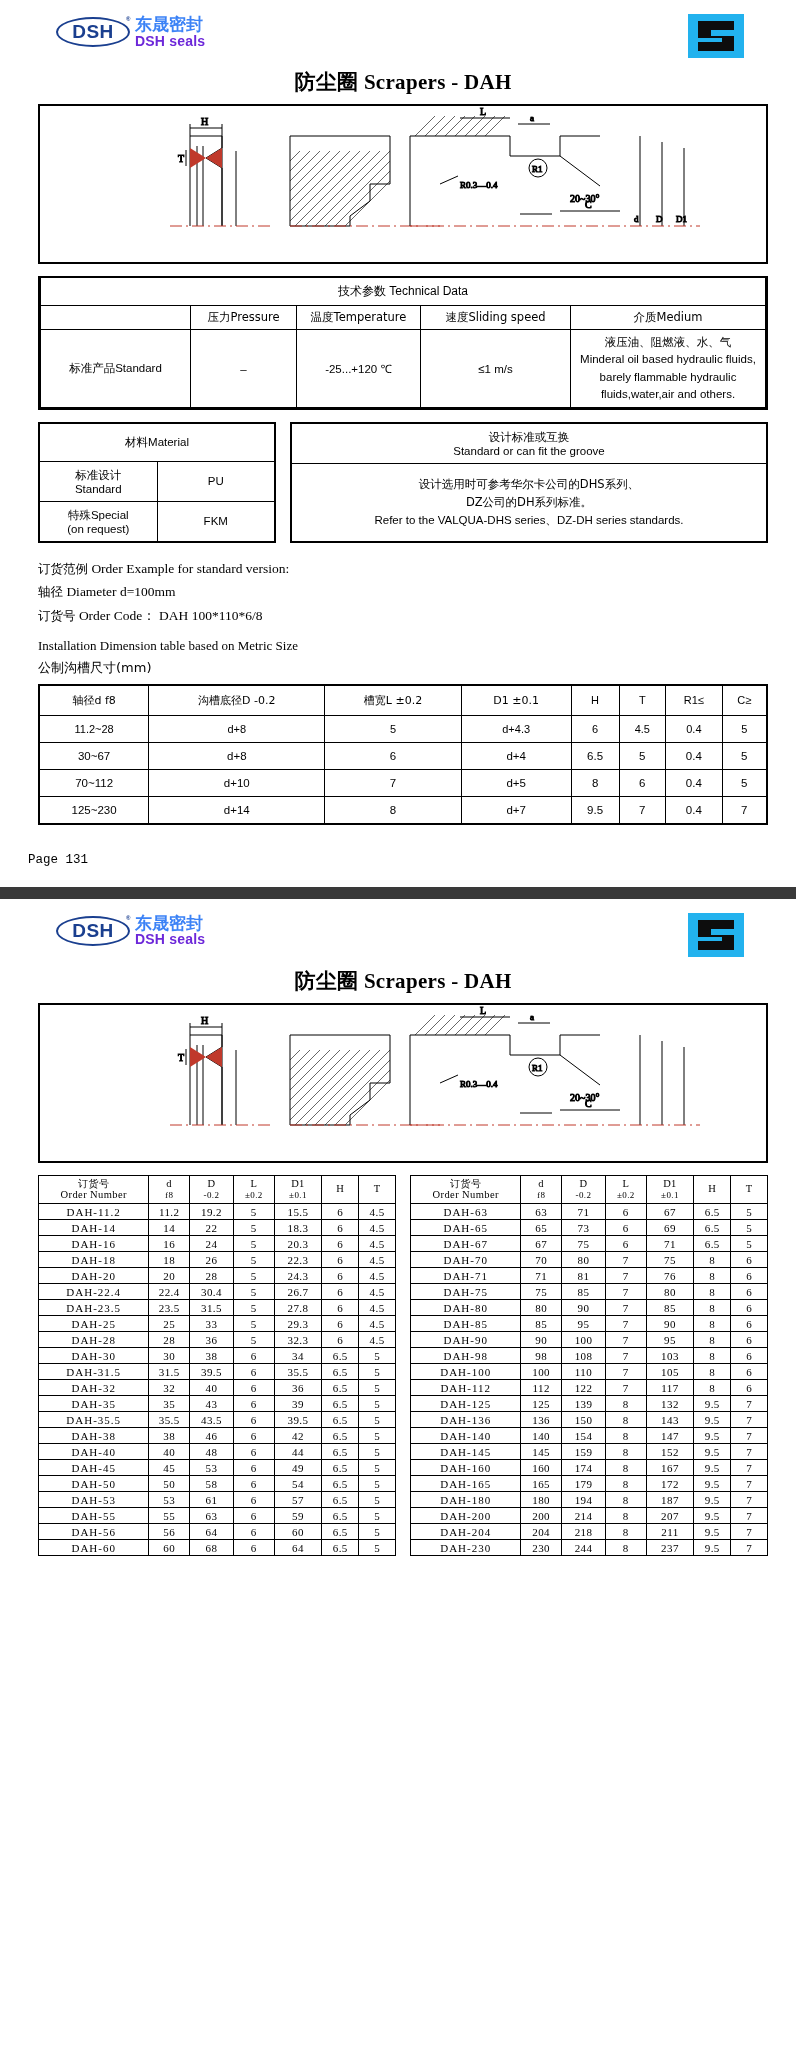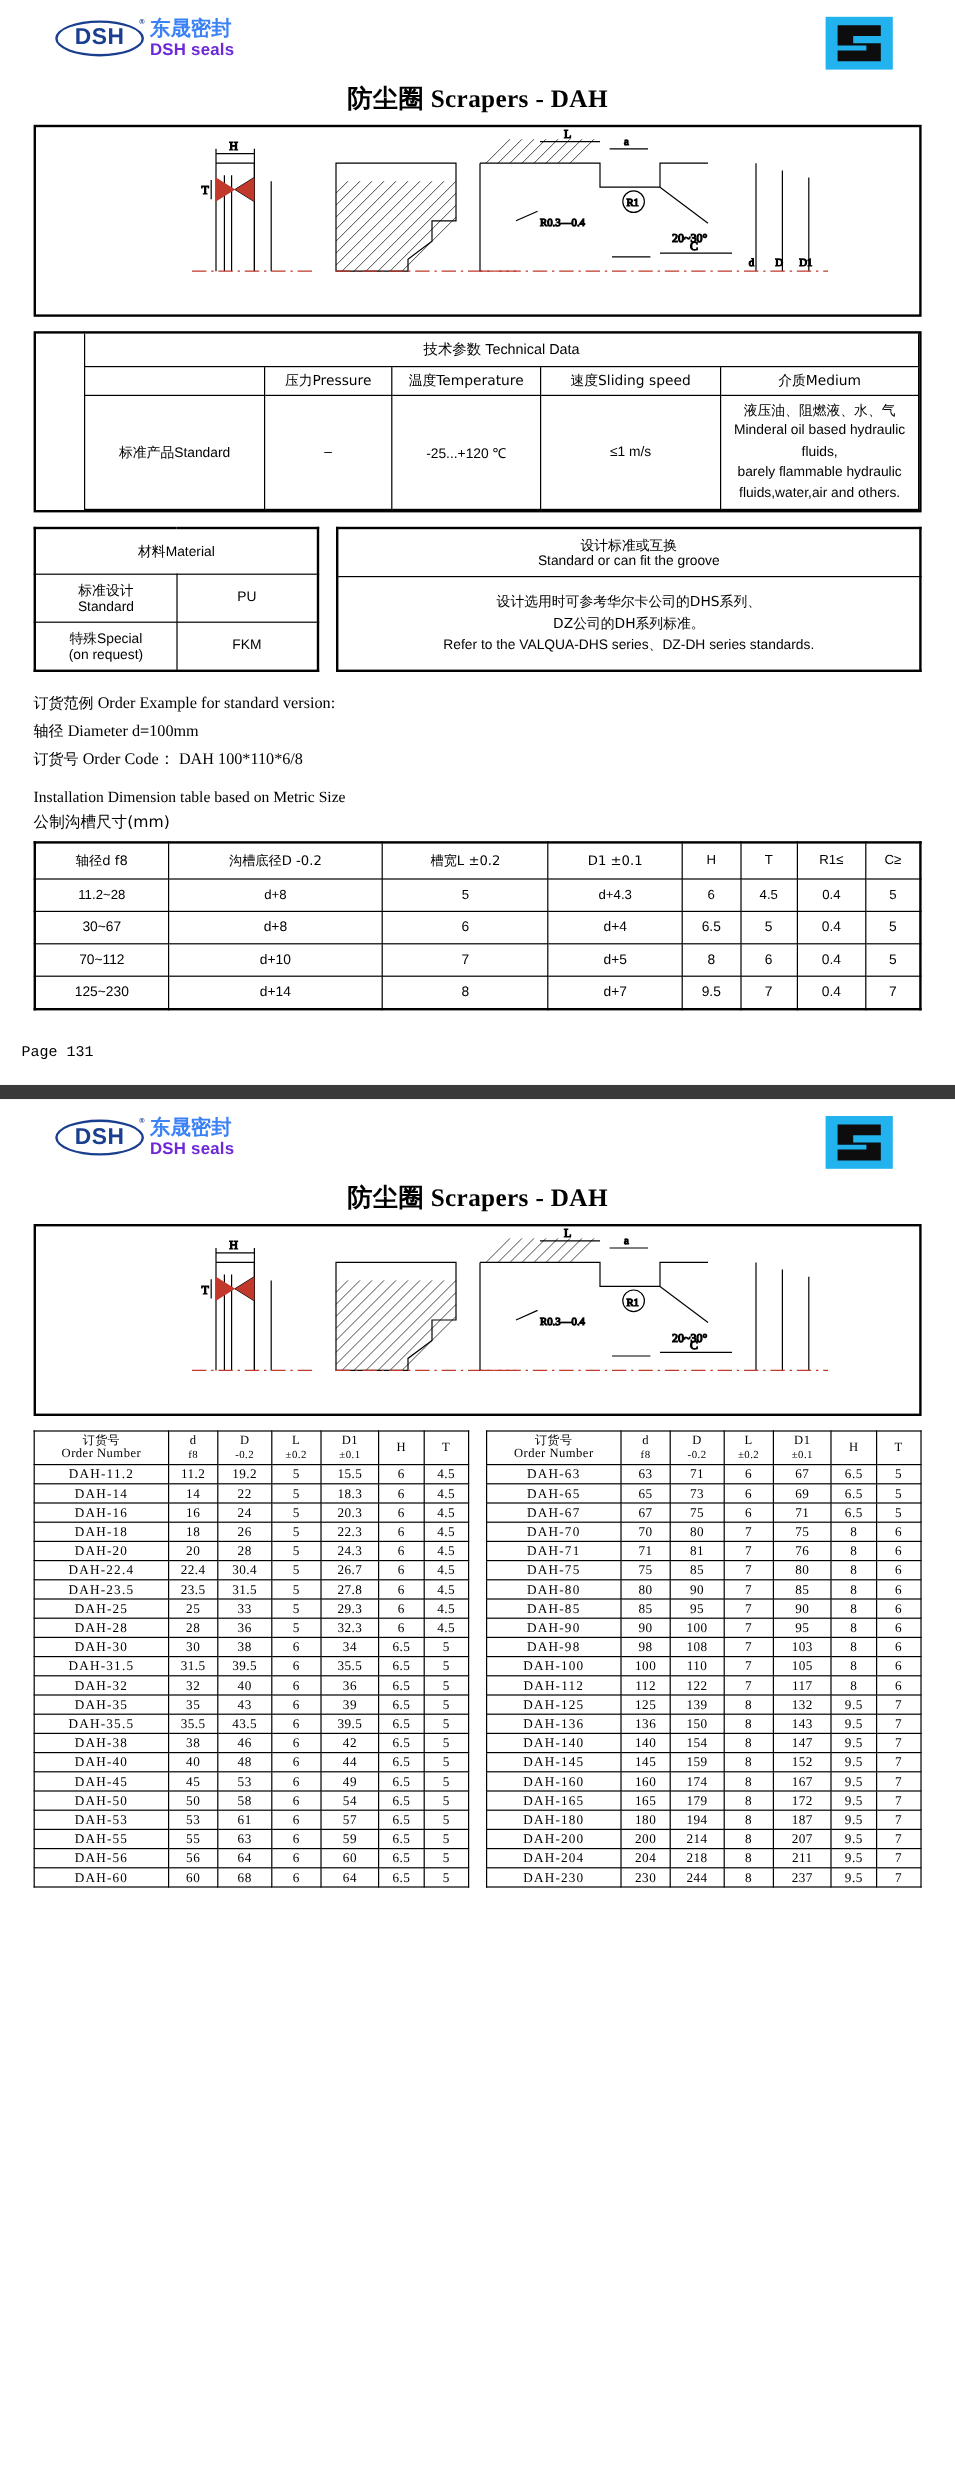--- a/index.html
+++ b/index.html
@@ -14,21 +14,21 @@
     position: relative;
     width: 796px;
     background: #fff;
     padding: 0;
   }
   .page-sep {
     height: 12px;
     background: #3a3a3a;
     width: 796px;
   }
-  .page-inner { padding: 8px 18px 10px 18px; }
+  .page-inner { padding: 8px 18px 10px 18px; margin-left: 10px; }
 
   
   .hdr {
     position: relative;
     height: 52px;
     margin: 6px 0 0 0;
   }
   .logo {
     position: absolute;
     left: 28px; top: 2px;
@@ -99,21 +99,21 @@
   }
   table.t td, table.t th {
     border: 1.4px solid #000;
     text-align: center;
     vertical-align: middle;
     padding: 4px 3px;
     font-weight: normal;
   }
   .outer-b { border: 2px solid #000 !important; }
 
-  .tech-wrap { margin: 0 10px 12px 10px; border: 2px solid #000; padding-left: 40px; }
+  .tech-wrap { margin: 0 10px 12px 10px; border: 2px solid #000; }
   .tech-wrap table.t { font-size: 11.5px; }
   .tech-wrap table.t td { border: 1.3px solid #000; }
   .tech-wrap table.t tr:first-child td { border-top: none; }
   .tech-title { font-size: 12px; padding: 5px 0 !important; }
   .cn { font-family: "DejaVu Sans", sans-serif; }
 
   .two-col {
     display: flex;
     gap: 14px;
     margin: 0 10px 14px 10px;

